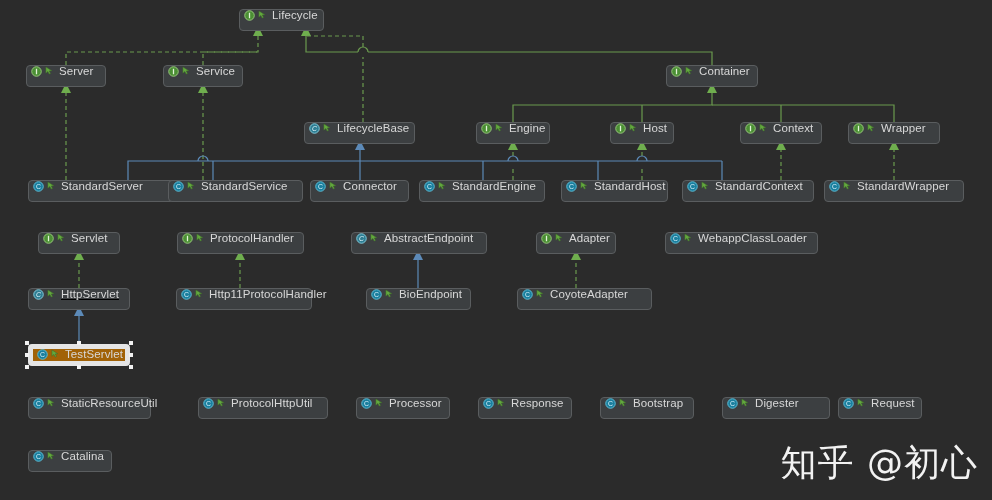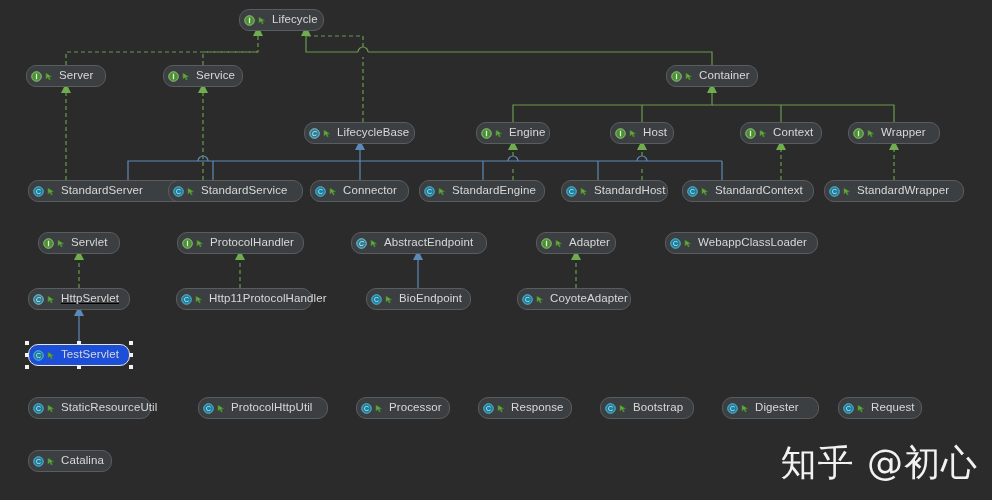--- a/index.html
+++ b/index.html
@@ -10,42 +10,42 @@
     overflow:hidden;
   }
   #canvas{position:relative;width:992px;height:500px;}
   #edges{position:absolute;left:0;top:0;width:992px;height:500px;pointer-events:none;}
 
   .node{
     position:absolute;
     height:22px;
     box-sizing:border-box;
     display:flex;
-    align-items:center;
+    align-items:flex-start;
     background:#3c3f41;
     border:1px solid #5a5d5f;
-    border-radius:10px;
+    border-radius:4px;
     padding:0 7px 0 4px;
     white-space:nowrap;
     z-index:5;
   }
   .node .label{
     color:#d8d8d8;
     font-size:11.5px;
     line-height:11.5px;
     margin-left:5px;
     letter-spacing:.1px;
   }
   .icn{display:inline-flex;align-items:center;flex:0 0 auto;}
   .icn svg{display:block;}
 
   
   .node.selected{
-    background:#1d4ed8;
-    border:1px solid #e5e5e5;
+    background:#a16207;
+    border:5px solid #e5e5e5;
   }
   .handle{
     position:absolute;
     width:4px;height:4px;
     background:#f2f2f2;
     z-index:9;
   }
 
   .watermark{
     position:absolute;
@@ -456,21 +456,21 @@
             <text x="6" y="8.6" font-size="7.5" font-family="Liberation Sans, sans-serif" fill="#d7f2fb" text-anchor="middle">C</text>
           </svg>
         </span>
         <span class="icn" style="margin-left:3px;">
           <svg width="9" height="9" viewBox="0 0 10 10">
             <path d="M1,1 L1,8 L3.2,6 L4.6,9 L6.1,8.3 L4.7,5.5 L7.6,5.3 z" fill="#63a83f" stroke="#3f6d29" stroke-width="0.6"></path>
           </svg>
         </span>
         <span class="label">BioEndpoint</span>
       </div>
-      <div class="node" style="left: 517px; top: 288px; width: 114px;">
+      <div class="node" style="left: 517px; top: 288px; width: 135px;">
         <span class="icn">
           <svg width="11" height="11" viewBox="0 0 12 12">
             <circle cx="6" cy="6" r="5.2" fill="#1b7f9e" stroke="#5fc4de" stroke-width="1"></circle>
             <text x="6" y="8.6" font-size="7.5" font-family="Liberation Sans, sans-serif" fill="#d7f2fb" text-anchor="middle">C</text>
           </svg>
         </span>
         <span class="icn" style="margin-left:3px;">
           <svg width="9" height="9" viewBox="0 0 10 10">
             <path d="M1,1 L1,8 L3.2,6 L4.6,9 L6.1,8.3 L4.7,5.5 L7.6,5.3 z" fill="#63a83f" stroke="#3f6d29" stroke-width="0.6"></path>
           </svg>
@@ -554,21 +554,21 @@
             <text x="6" y="8.6" font-size="7.5" font-family="Liberation Sans, sans-serif" fill="#d7f2fb" text-anchor="middle">C</text>
           </svg>
         </span>
         <span class="icn" style="margin-left:3px;">
           <svg width="9" height="9" viewBox="0 0 10 10">
             <path d="M1,1 L1,8 L3.2,6 L4.6,9 L6.1,8.3 L4.7,5.5 L7.6,5.3 z" fill="#63a83f" stroke="#3f6d29" stroke-width="0.6"></path>
           </svg>
         </span>
         <span class="label">Bootstrap</span>
       </div>
-      <div class="node" style="left: 722px; top: 397px; width: 97px;">
+      <div class="node" style="left: 722px; top: 397px; width: 108px;">
         <span class="icn">
           <svg width="11" height="11" viewBox="0 0 12 12">
             <circle cx="6" cy="6" r="5.2" fill="#1b7f9e" stroke="#5fc4de" stroke-width="1"></circle>
             <text x="6" y="8.6" font-size="7.5" font-family="Liberation Sans, sans-serif" fill="#d7f2fb" text-anchor="middle">C</text>
           </svg>
         </span>
         <span class="icn" style="margin-left:3px;">
           <svg width="9" height="9" viewBox="0 0 10 10">
             <path d="M1,1 L1,8 L3.2,6 L4.6,9 L6.1,8.3 L4.7,5.5 L7.6,5.3 z" fill="#63a83f" stroke="#3f6d29" stroke-width="0.6"></path>
           </svg>

